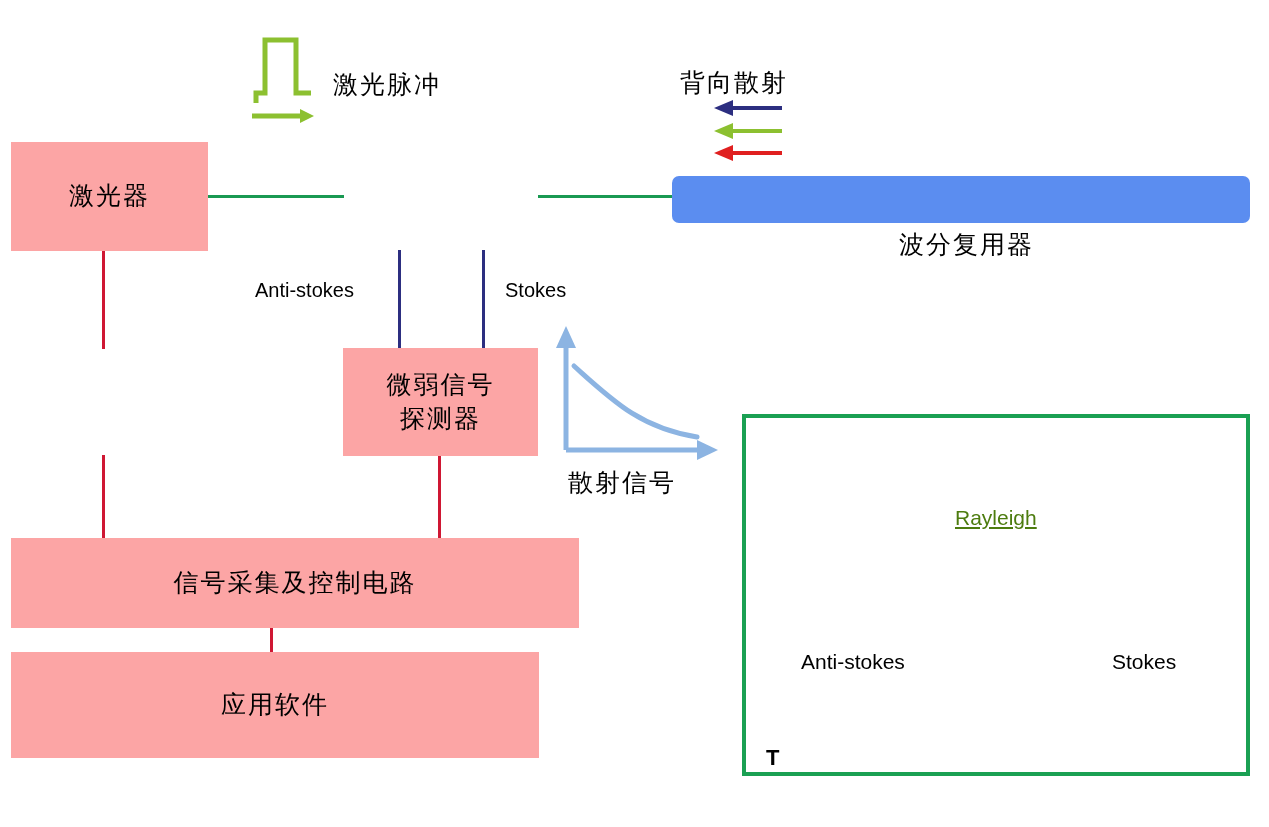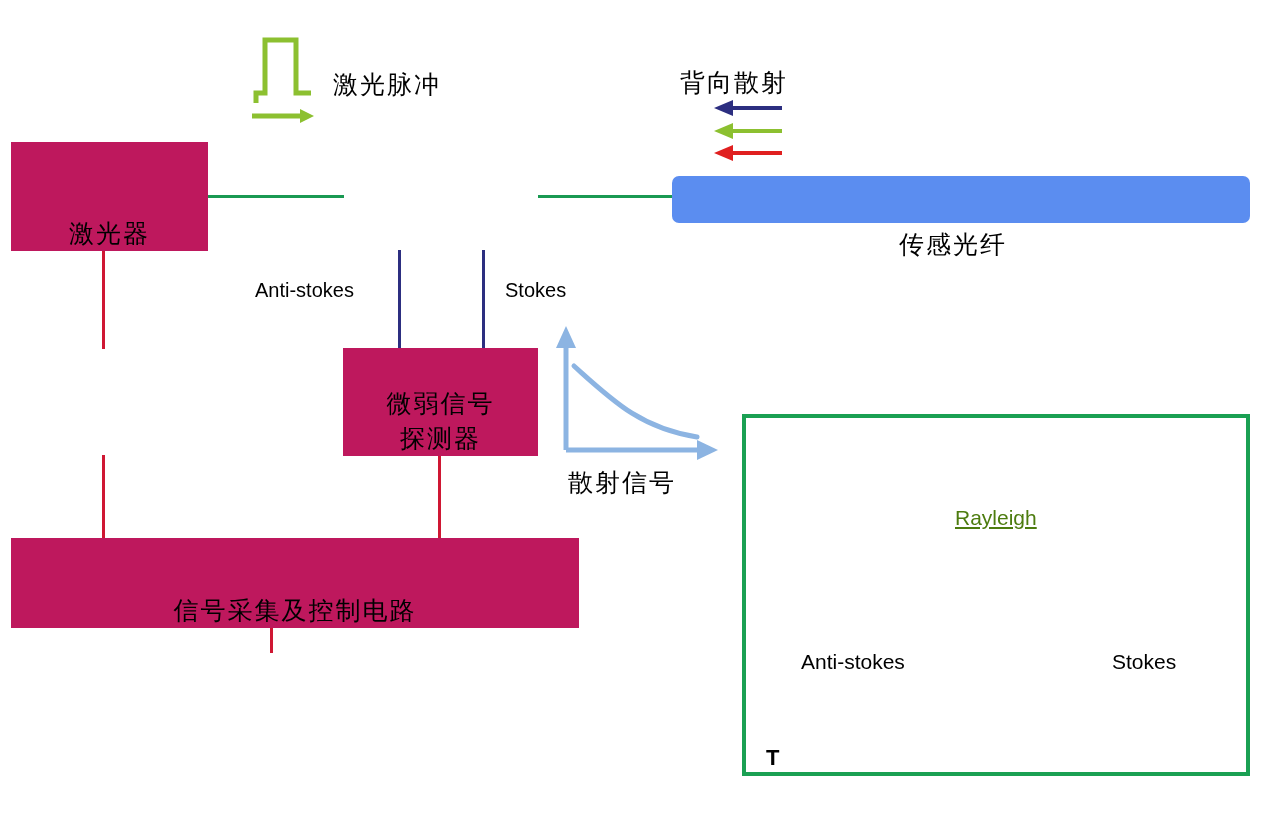--- a/index.html
+++ b/index.html
@@ -6,22 +6,22 @@
   body{
     width:1269px;height:827px;
     font-family:"Liberation Sans","DejaVu Sans",sans-serif;
     -webkit-font-smoothing:antialiased;
   }
   #stage{position:relative;width:1269px;height:827px;overflow:hidden;background:#fff;}
 
   
   .blk{
     position:absolute;
-    background:#be185d;
-    display:flex;align-items:flex-end;justify-content:center;
+    background:#fca5a5;
+    display:flex;align-items:center;justify-content:center;
     text-align:center;
     color:#000;
     font-size:25px;
     line-height:1.38;
     letter-spacing:2px;
     font-family:"DejaVu Sans","Liberation Sans",sans-serif;
     font-weight:400;
   }
   .blk span{display:block;white-space:pre-line;}
 
@@ -165,26 +165,29 @@
   <div class="blk" id="box-laser">
     <span>激光器</span>
   </div>
   <div class="blk" id="box-detector">
     <span>微弱信号
 探测器</span>
   </div>
   <div class="blk" id="box-acq">
     <span>信号采集及控制电路</span>
   </div>
+  <div class="blk" id="box-app">
+    <span>应用软件</span>
+  </div>
 
   <div id="fiber-bar"></div>
 
   <div class="lbl lbl-cn" id="lbl-laser-pulse">激光脉冲</div>
   <div class="lbl lbl-cn" id="lbl-backscatter">背向散射</div>
-  <div class="lbl lbl-cn" id="lbl-fiber">传感光纤</div>
+  <div class="lbl lbl-cn" id="lbl-fiber">波分复用器</div>
   <div class="lbl lbl-cn" id="lbl-scatter-sig">散射信号</div>
   <div class="lbl lbl-en" id="lbl-anti-stokes">Anti-stokes</div>
   <div class="lbl lbl-en" id="lbl-stokes">Stokes</div>
 
   <div id="panel"></div>
   <div id="lbl-rayleigh">Rayleigh</div>
   <div id="lbl-anti-stokes-2">Anti-stokes</div>
   <div id="lbl-stokes-2">Stokes</div>
   <div id="lbl-T">T</div>
 

